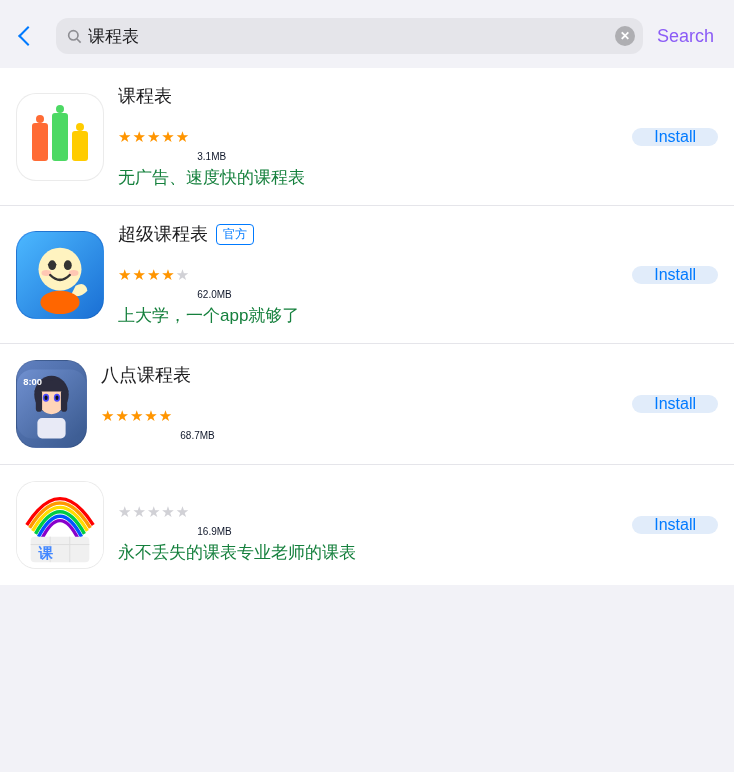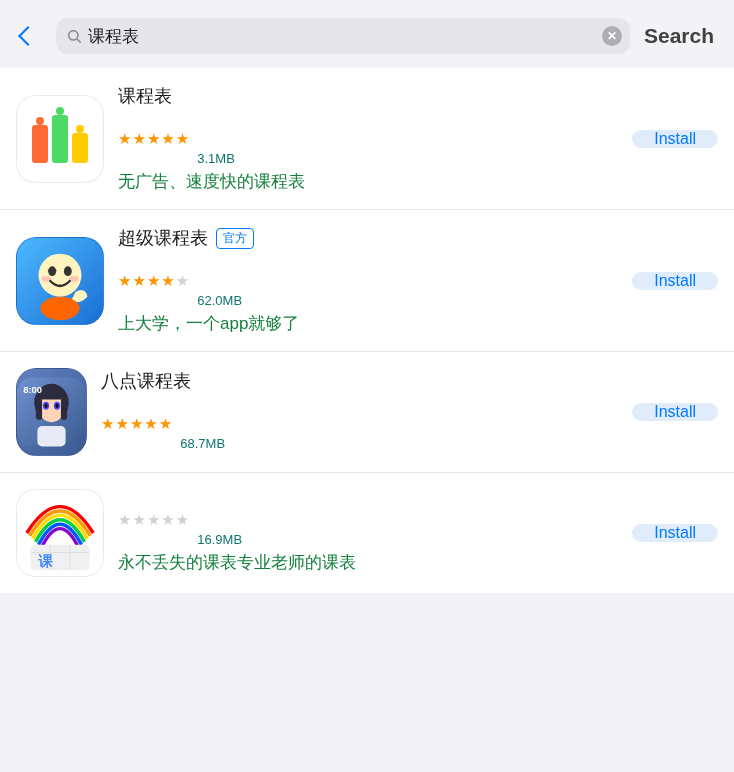--- a/index.html
+++ b/index.html
@@ -84,23 +84,23 @@
     }
 
     .clear-icon {
       color: white;
       font-size: 12px;
       line-height: 1;
       font-weight: bold;
     }
 
     .search-btn {
-      color: #404040;
-      font-size: 21px;
-      font-weight: 700;
+      color: #8b5cf6;
+      font-size: 18px;
+      font-weight: 400;
       cursor: pointer;
       flex-shrink: 0;
       padding: 4px 4px;
     }
 
     .app-list {
       background: #fff;
       margin: 0;
     }
 
@@ -211,22 +211,22 @@
 
     .star {
       font-size: 15px;
     }
 
     .star-full { color: #ff9500; }
     .star-half { color: #ff9500; }
     .star-empty { color: #d1d1d6; }
 
     .app-size {
-      font-size: 13px;
-      color: #0f766e;
+      font-size: 10px;
+      color: #0f172a;
       margin-top: 39px;
     }
 
     .app-desc {
       font-size: 17px;
       color: #15803d;
       white-space: nowrap;
       overflow: hidden;
       text-overflow: ellipsis;
     }

